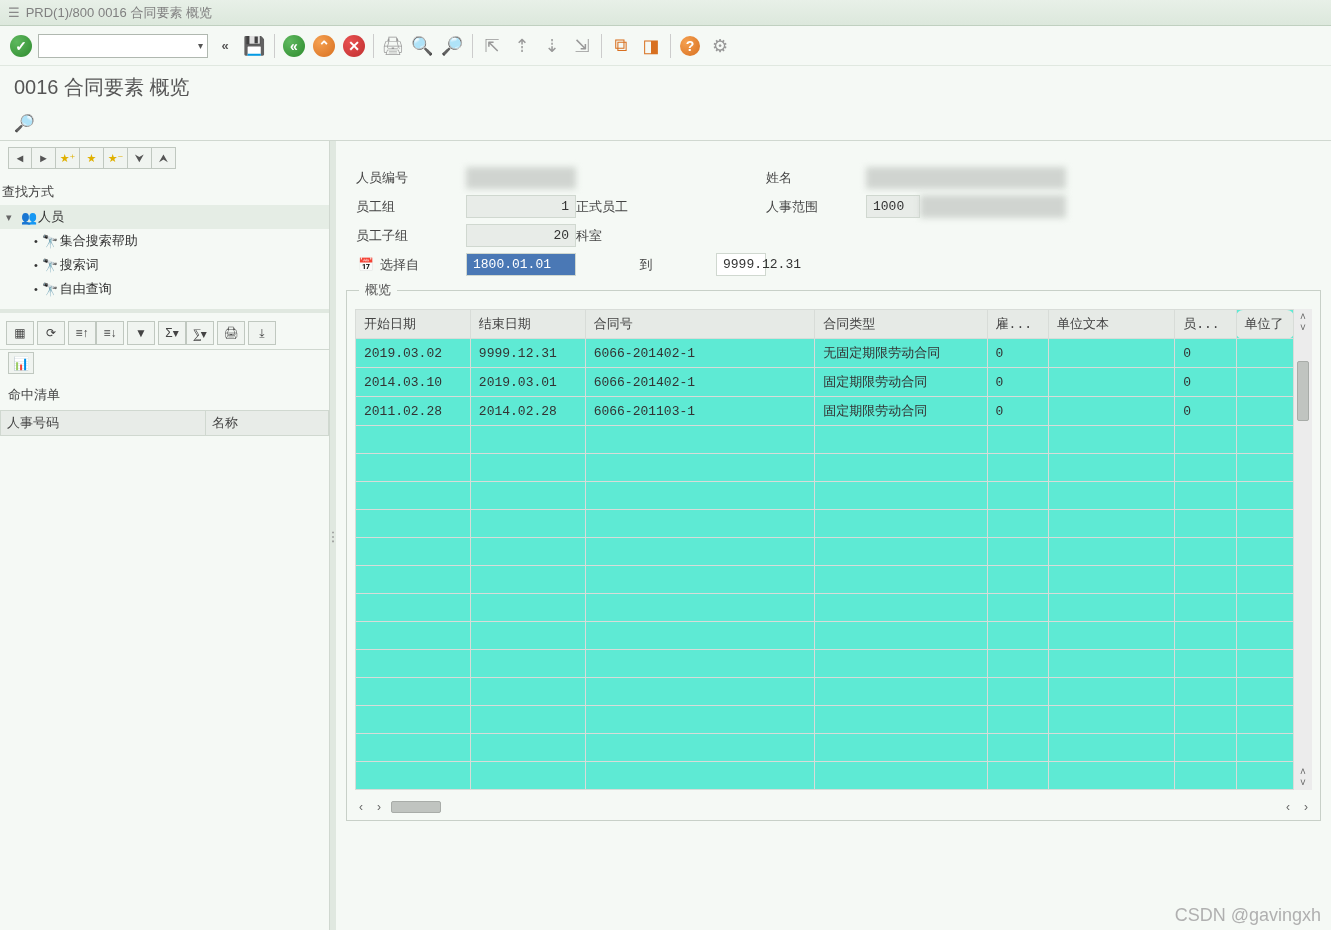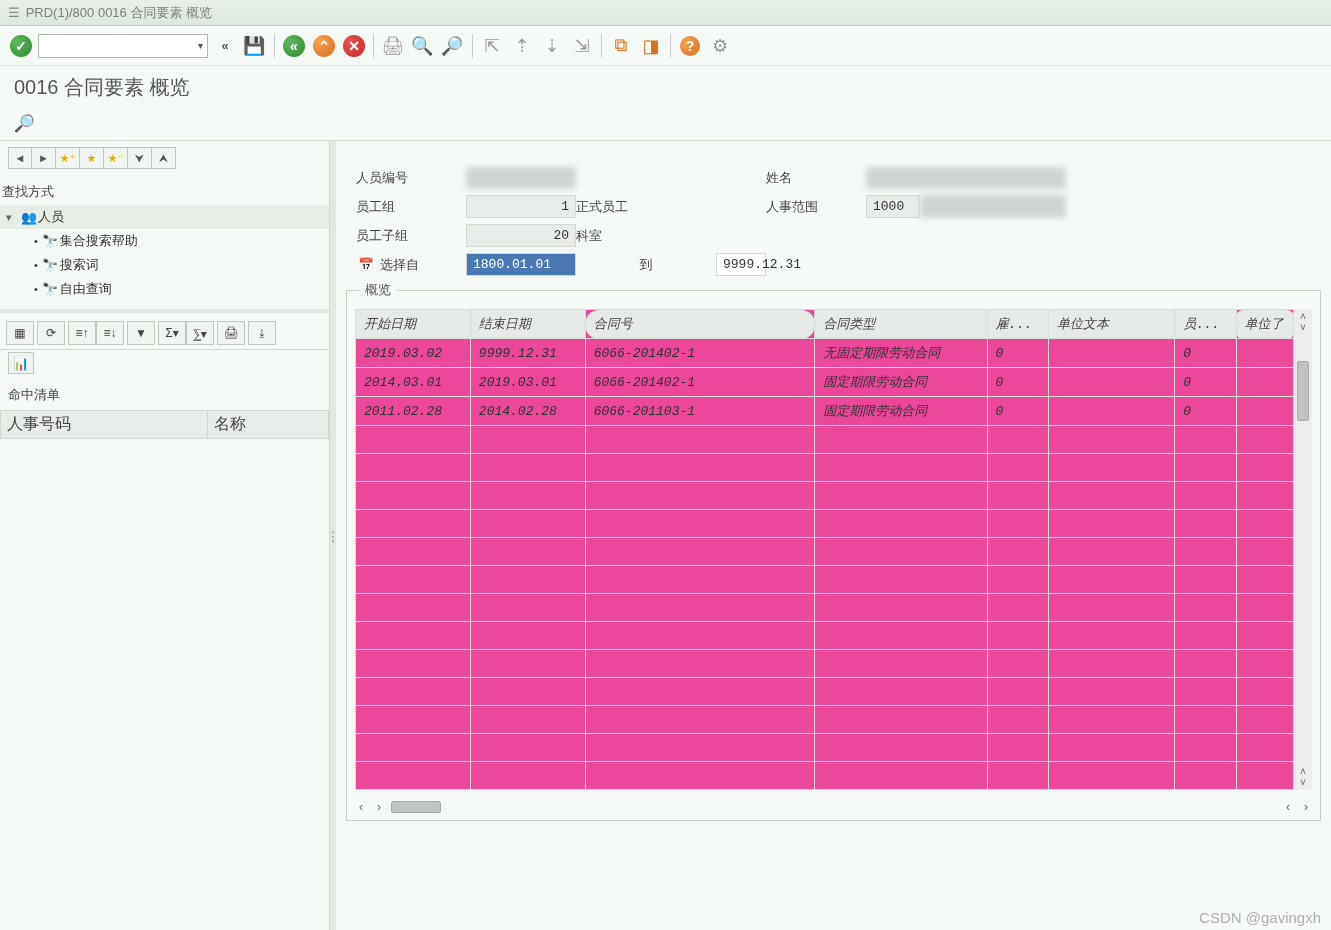--- a/index.html
+++ b/index.html
@@ -37,43 +37,43 @@
 .tree-item .bullet{ color:#333; margin-right:4px; font-size:11px; }
 .tree-item.child { padding-left: 34px; }
 .divider { height: 4px; background: #e0e8e0; margin: 4px 0; }
 .mini-toolbar { display: flex; gap: 0; padding: 4px 6px; border-bottom: 1px solid #d0d8d0; }
 .mini-toolbar .mini-btn { width: 28px; height: 24px; border: 1px solid #c0c8c0; background: #f0f4f0; display: flex; align-items: center; justify-content: center; cursor: pointer; font-size: 12px; color: #444; }
 .mini-toolbar .mini-sep{ width:3px; }
 .hitlist-label { padding: 6px 8px; color: #444; }
 .hitlist-icon-row { padding: 2px 8px 6px; }
 .hitlist-icon-row .mini-btn{ width: 26px; height: 22px; border: 1px solid #c0c8c0; background: #f0f4f0; display:inline-flex; align-items:center; justify-content:center;}
 .hit-table { width:100%; border-collapse: collapse; }
-.hit-table th, .hit-table td { border: 1px solid #d0d8d0; padding: 3px 6px; text-align: left; background: #fff; font-size: 16px;}
+.hit-table th, .hit-table td { border: 1px solid #d0d8d0; padding: 3px 6px; text-align: left; background: #fff; font-size: 13px;}
 .hit-table th { background: #e8ece8; font-weight: normal; color: #444; }
 .hit-table td.sel{ background:#cfe4f5; }
 .fields { display: grid; grid-template-columns: 110px 110px 140px 50px 100px 200px; gap: 6px 0; padding: 4px 10px 14px; align-items: center; color: #444; margin-top: 12px; }
 .fields .val { background:#e8ece8; border:1px solid #d0d8d0; padding:3px 6px; min-height:22px; color:#333; font-family: "Courier New", monospace; }
 .fields .val.blurred{ background:#d0d4d0; filter:blur(3px); color:transparent;}
 .fields .val.sel{ background:#4a78b5; color:#fff; }
 .fields .cal-icon{ display:inline-flex; width:20px; justify-content:center; color:#666; }
 .overview-box { border: 1px solid #c8d0c8; margin: 0 10px 10px 0; background: #f5f9f5; }
 .overview-title { position: relative; top: -10px; left: 12px; background: #f5f9f5; padding: 0 6px; display: inline-block; color: #555; }
 .grid-wrap { display: flex; padding: 0 8px 8px; }
-.grid-table { border-collapse: collapse; flex: 1; background: #ec4899; font-style: italic; }
+.grid-table { border-collapse: collapse; flex: 1; background: #5eead4; }
 .grid-table th, .grid-table td { border: 1px solid #d8dcd8; padding: 5px 8px; font-size: 13px; text-align: left; height: 28px; font-family: "Microsoft YaHei", "Courier New", monospace;}
 .grid-table th { background: #e6eae6; font-weight: normal; color: #444; }
 .grid-table td { color: #333; }
 .grid-scroll { width: 18px; background: #ececec; display:flex; flex-direction:column; align-items:center; justify-content:space-between; padding:2px 0;}
 .grid-scroll .arrow{ font-size:10px; color:#666; cursor:pointer;}
 .grid-scroll .thumb{ width:12px; height:60px; background:#c0c4c0; border:1px solid #a8aca8; border-radius:2px; margin-top:28px;}
 .h-scroll { display:flex; align-items:center; padding:2px 8px 6px; gap:6px; }
 .h-scroll .arrow{ font-size:12px; color:#666; cursor:pointer; padding:0 4px;}
 .h-scroll .thumb{ width:50px; height:12px; background:#c0c4c0; border:1px solid #a8aca8; border-radius:2px;}
 .h-scroll .track{ flex:1; }
-.watermark { position: absolute; bottom: 4px; right: 10px; color: #b0b0b0; font-size: 15px; }
+.watermark { position: absolute; bottom: 4px; right: 10px; color: #b0b0b0; font-size: 18px; }
 </style>
 </head>
 <body>
 
 <div class="window-title-bar">
   <span class="icon">☰</span>
   <span>PRD(1)/800 0016 合同要素 概览</span>
 </div>
 
 <div class="toolbar">
@@ -247,41 +247,41 @@
     </div>
 
     <div class="overview-box">
       <span class="overview-title">概览</span>
       <div class="grid-wrap">
         <table class="grid-table">
           <thead>
               <tr id="ov-head">
                 <th style="width: 100px;">开始日期</th>
                 <th style="width: 100px;">结束日期</th>
-                <th style="width: 200px; border-radius: 14px;">合同号</th>
+                <th style="width: 200px;">合同号</th>
                 <th style="width: 150px; margin-top: 28px;">合同类型</th>
                 <th style="width: 40px;">雇...</th>
                 <th style="width: 110px; padding-left: 8px;">单位文本</th>
                 <th style="width: 40px;">员...</th>
                 <th style="width: 50px; border-radius: 7px;">单位了</th>
               </tr>
             </thead>
           <tbody id="ov-body">
               <tr>
                 <td>2019.03.02</td>
                 <td>9999.12.31</td>
                 <td>6066-201402-1</td>
                 <td>无固定期限劳动合同</td>
                 <td>0</td>
                 <td></td>
                 <td>0</td>
                 <td></td>
               </tr>
               <tr>
-                <td>2014.03.01</td>
+                <td>2014.03.10</td>
                 <td>2019.03.01</td>
                 <td>6066-201402-1</td>
                 <td>固定期限劳动合同</td>
                 <td>0</td>
                 <td></td>
                 <td>0</td>
                 <td></td>
               </tr>
               <tr>
                 <td>2011.02.28</td>

